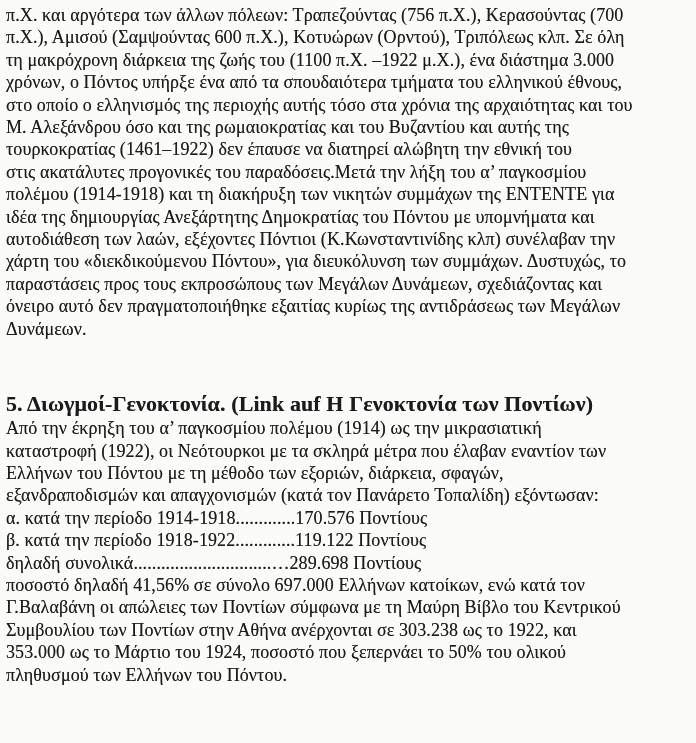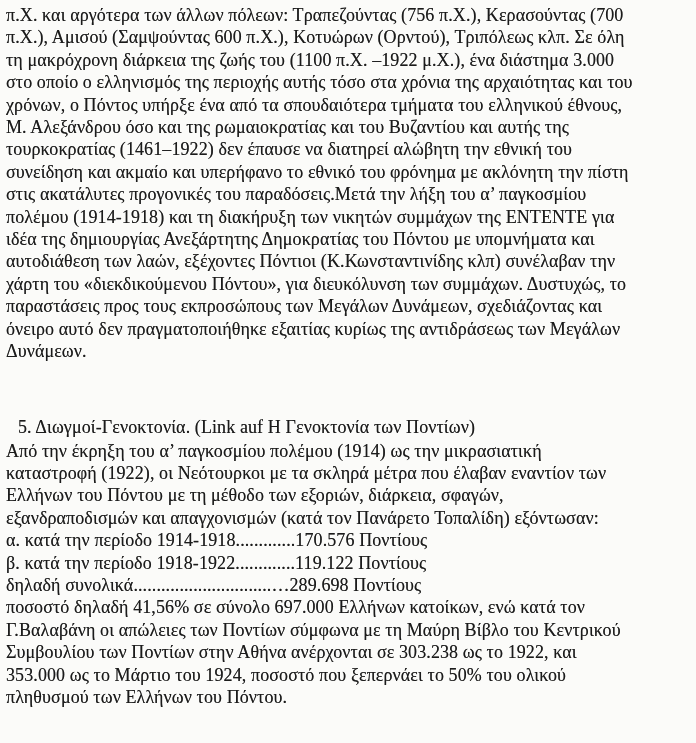--- a/index.html
+++ b/index.html
@@ -21,43 +21,42 @@
   }
   .para { margin: 0; }
   .line {
     margin: 0;
     font-size: 18px;
     line-height: 22.4px;
     white-space: nowrap;
     letter-spacing: 0.1px;
   }
   .heading {
-    margin: 51px 0 0 12px;
-    font-size: 18px;
-    font-weight: normal;
+    margin: 51px 0 0 0;
+    font-size: 22px;
+    font-weight: bold;
     line-height: 26px;
     white-space: nowrap;
     letter-spacing: 0.1px;
   }
   .p2 { }
 </style>
 </head>
 <body>
 
 <div class="doc-page">
 
   <section class="para p1">
     <p class="line">π.Χ. και αργότερα των άλλων πόλεων: Τραπεζούντας (756 π.Χ.), Κερασούντας (700</p>
     <p class="line">π.Χ.), Αμισού (Σαμψούντας 600 π.Χ.), Κοτυώρων (Ορντού), Τριπόλεως κλπ. Σε όλη</p>
     <p class="line">τη μακρόχρονη διάρκεια της ζωής του (1100 π.Χ. –1922 μ.Χ.), ένα διάστημα 3.000</p>
+    <p class="line">χρόνων, ο Πόντος υπήρξε ένα από τα σπουδαιότερα τμήματα του ελληνικού έθνους,</p>
     <p class="line">στο οποίο ο ελληνισμός της περιοχής αυτής τόσο στα χρόνια της αρχαιότητας και του</p>
-    <p class="line">χρόνων, ο Πόντος υπήρξε ένα από τα σπουδαιότερα τμήματα του ελληνικού έθνους,</p>
     <p class="line">Μ. Αλεξάνδρου όσο και της ρωμαιοκρατίας και του Βυζαντίου και αυτής της</p>
     <p class="line">τουρκοκρατίας (1461–1922) δεν έπαυσε να διατηρεί αλώβητη την εθνική του</p>
-    <p class="line">συνείδηση και ακμαίο και υπερήφανο το εθνικό του φρόνημα με ακλόνητη την πίστη</p>
     <p class="line">στις ακατάλυτες προγονικές του παραδόσεις.Μετά την λήξη του α’ παγκοσμίου</p>
     <p class="line">πολέμου (1914-1918) και τη διακήρυξη των νικητών συμμάχων της ENTENTE για</p>
     <p class="line">ιδέα της δημιουργίας Ανεξάρτητης Δημοκρατίας του Πόντου με υπομνήματα και</p>
     <p class="line">αυτοδιάθεση των λαών, εξέχοντες Πόντιοι (Κ.Κωνσταντινίδης κλπ) συνέλαβαν την</p>
     <p class="line">χάρτη του «διεκδικούμενου Πόντου», για διευκόλυνση των συμμάχων. Δυστυχώς, το</p>
     <p class="line">παραστάσεις προς τους εκπροσώπους των Μεγάλων Δυνάμεων, σχεδιάζοντας και</p>
     <p class="line">όνειρο αυτό δεν πραγματοποιήθηκε εξαιτίας κυρίως της αντιδράσεως των Μεγάλων</p>
     <p class="line">Δυνάμεων.</p>
   </section>
 

